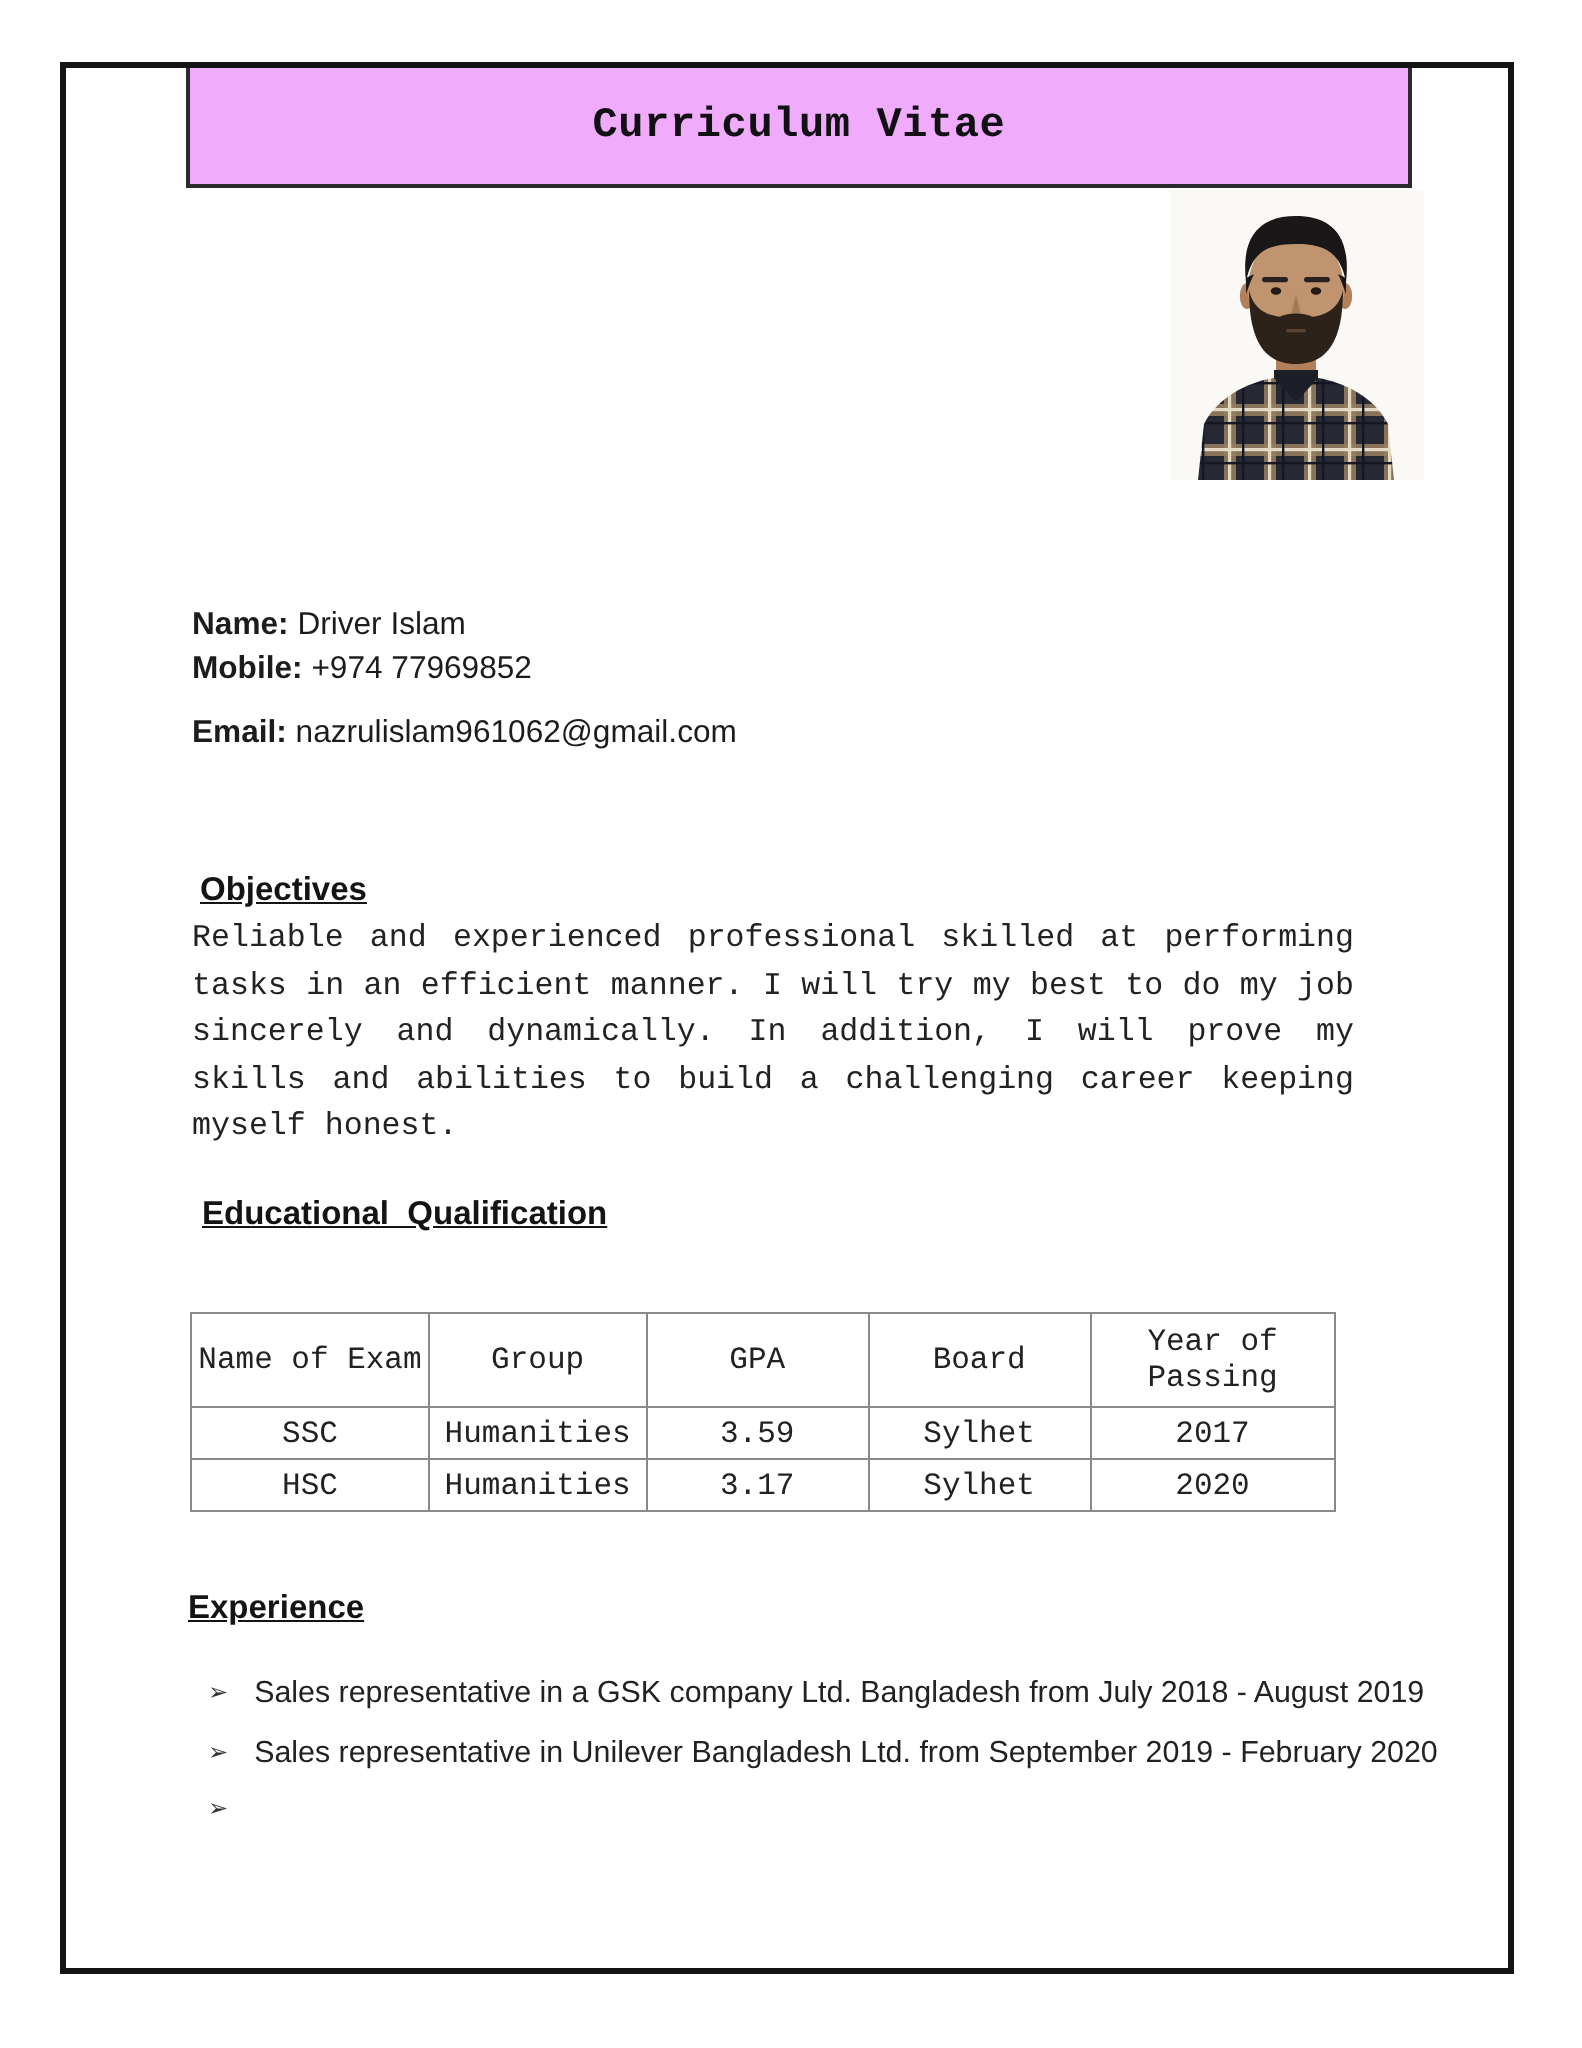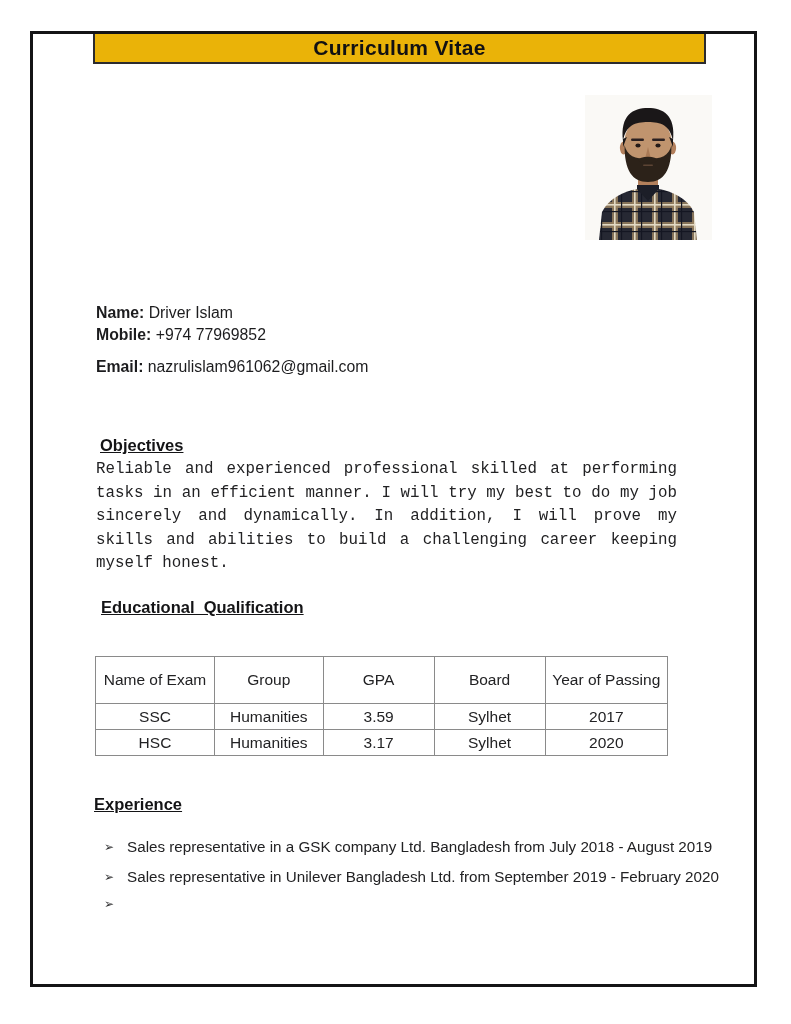--- a/index.html
+++ b/index.html
@@ -15,28 +15,29 @@
   .outer-border {
     position: absolute;
     left: 30px; top: 31px;
     width: 727px; height: 956px;
     border: 3px solid #141416;
     box-sizing: border-box;
   }
   .title-box {
     position: absolute;
     left: 93px; top: 34px;
-    width: 613px; height: 30px;
+    width: 613px; height: 60px;
     border: 2px solid #2b2b2e;
     border-top: none;
     box-sizing: border-box;
     display: flex;
     align-items: center;
     justify-content: center;
-    background: #eab308;
+    background: #f0abfc;
+    font-family: Liberation Mono, monospace;
   }
   .title-text {
     font-size: 21px;
     font-weight: bold;
     letter-spacing: 0.3px;
     color: #111113;
   }
   .photo {
     position: absolute;
     left: 585px; top: 95px;
@@ -79,20 +80,21 @@
     font-size: 15.5px;
     color: #222224;
     table-layout: fixed;
   }
   .edu-table th, .edu-table td {
     border: 1.5px solid #8a8a8a;
     text-align: center;
     font-weight: normal;
     padding: 0;
     overflow: hidden;
+    font-family: Liberation Mono, monospace;
   }
   .edu-table thead th { height: 46px; }
   .edu-table tbody td { height: 25px; }
   .experience-heading { left: 94px; top: 795px; }
   .experience-list {
     position: absolute;
     left: 104px; top: 838px;
     width: 650px;
     font-size: 15.2px;
     color: #222224;

